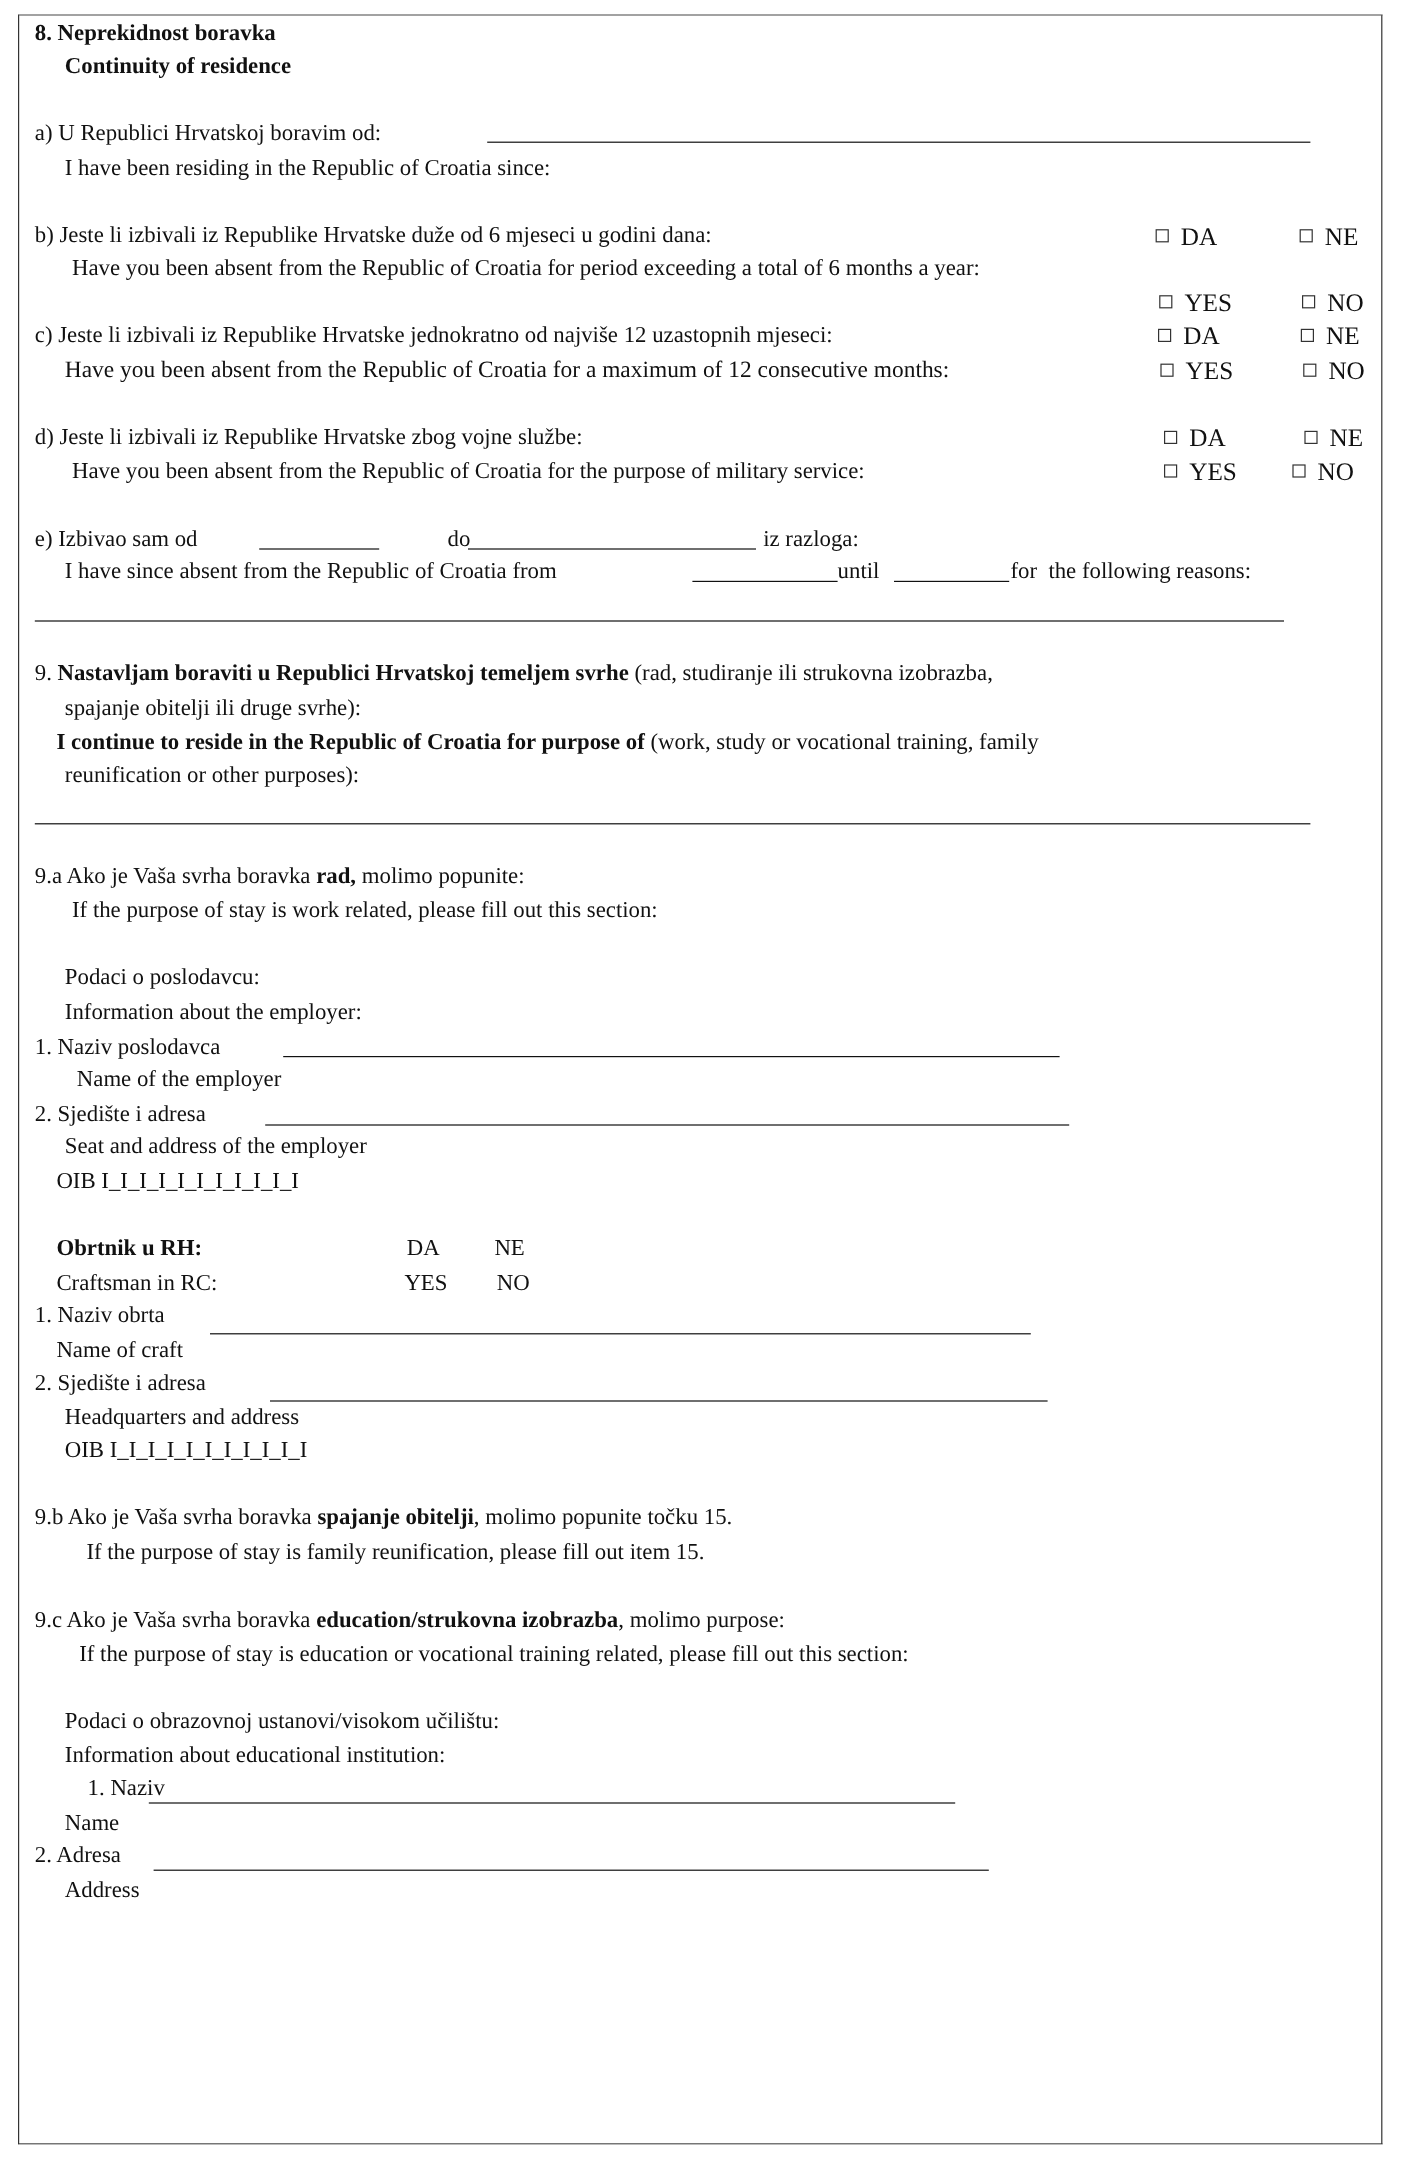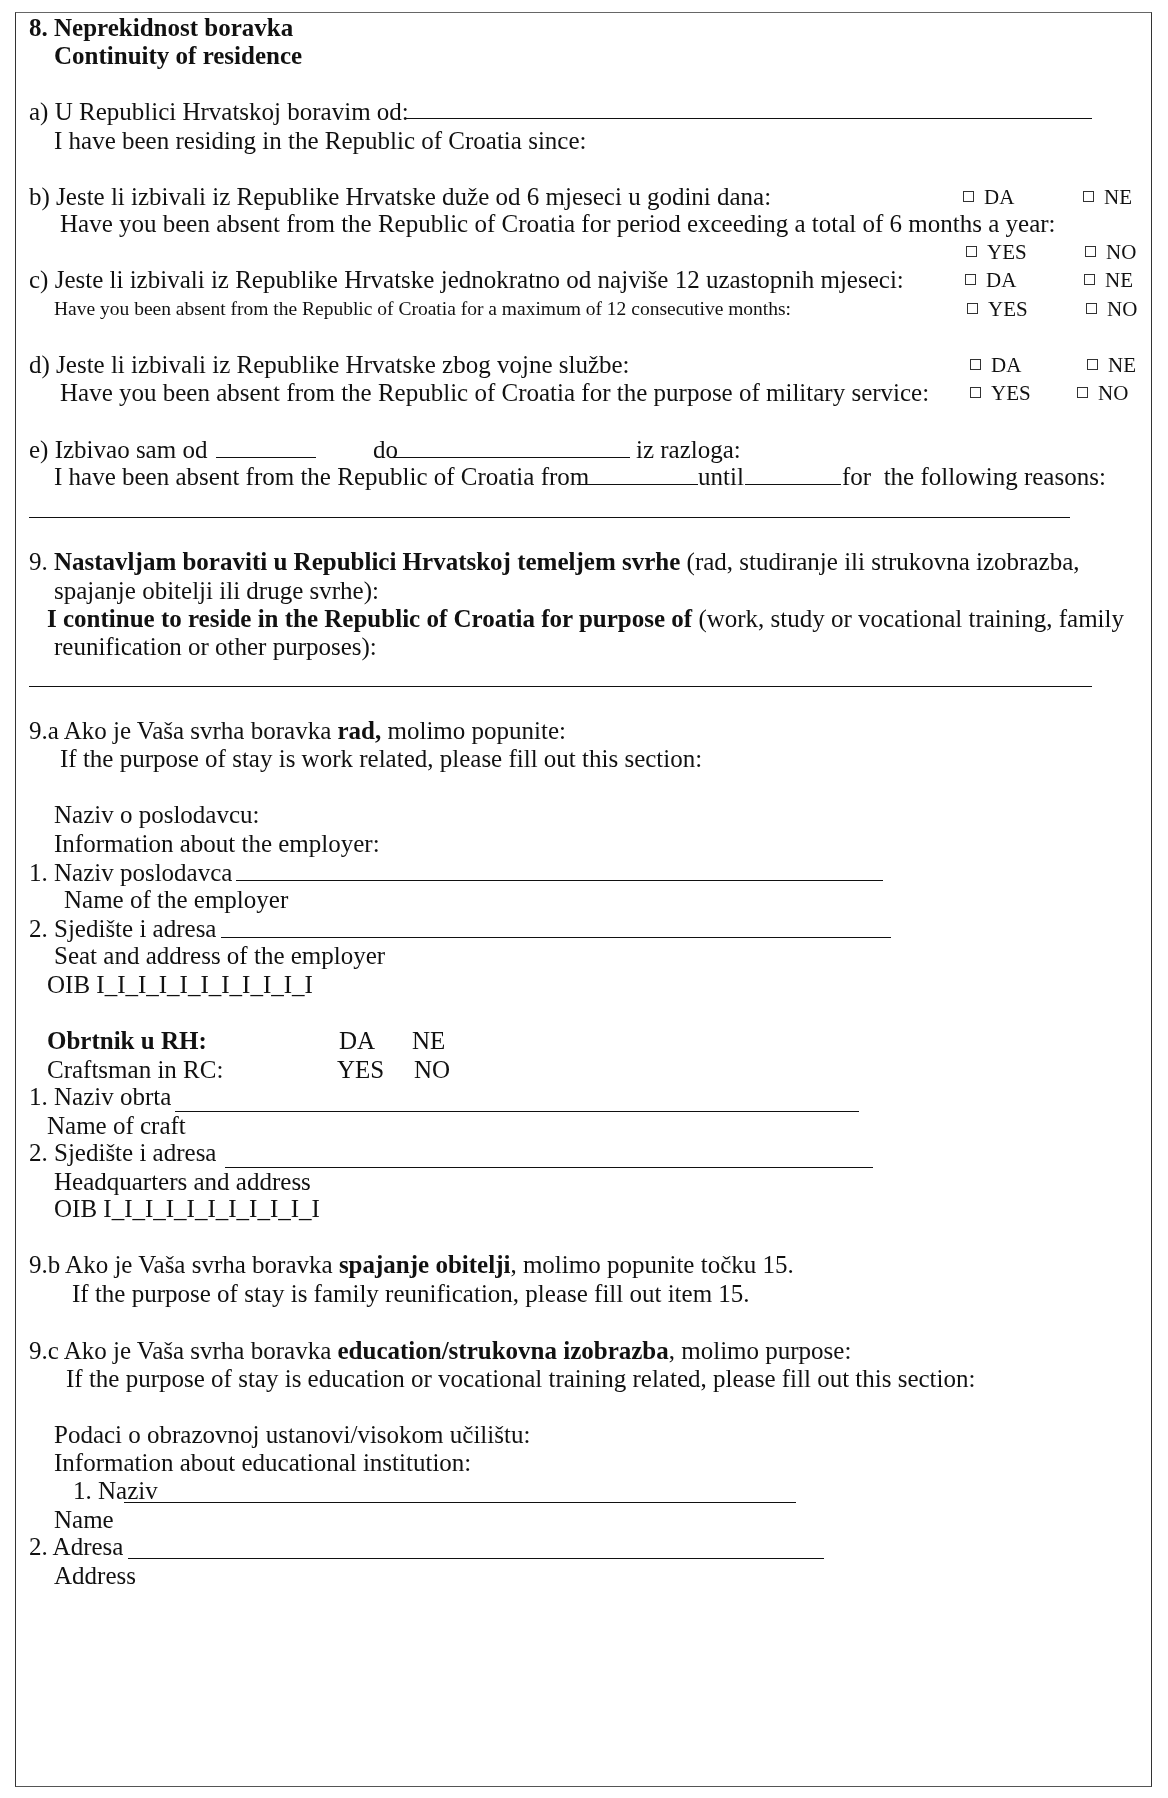--- a/index.html
+++ b/index.html
@@ -1,20 +1,20 @@
 <!DOCTYPE html>
 <html><head>
 <meta charset="utf-8">
 <style>
   html, body { margin: 0; padding: 0; background: #ffffff; }
   body { width: 1168px; height: 1798px; position: relative; overflow: hidden;
          font-family: "Liberation Serif", "DejaVu Serif", serif; color: #111; }
   .frame { position: absolute; left: 15px; top: 12px; width: 1137px; height: 1775px;
            border: 1.5px solid #333; border-top-color: #666; border-bottom-color: #555; box-sizing: border-box; }
-  .ln { position: absolute; white-space: pre; font-size: 25px; line-height: 26px; }
+  .ln { position: absolute; white-space: pre; font-size: 19px; line-height: 26px; }
   .b { font-weight: bold; }
   .fill { position: absolute; height: 0; border-bottom: 1.4px solid #111; }
   .chk { position: absolute; white-space: pre; font-size: 21px; line-height: 26px; }
   .box { display: inline-block; width: 9px; height: 9px; border: 1px solid #333; margin-right: 10px; vertical-align: 2px; }
   .oib { letter-spacing: 0px; text-align: center; }
 </style>
 </head>
 <body>
 
 <div class="frame"></div>
@@ -45,37 +45,37 @@
 <div class="chk" style="left:1087px;top:352px;"><span class="box"></span><span>NE</span></div>
 <div class="ln" style="left:60px;top:380px;">Have you been absent from the Republic of Croatia for the purpose of military service:</div>
 <div class="chk" style="left:970px;top:380px;"><span class="box"></span><span>YES</span></div>
 <div class="chk" style="left:1077px;top:380px;"><span class="box"></span><span>NO</span></div>
 
 <div class="ln" style="left:29px;top:437px;">e) Izbivao sam od</div>
 <div class="fill" style="left:216px;top:457px;width:100px;"></div>
 <div class="ln" style="left:356px;top:437px;margin-left:17px;">do</div>
 <div class="fill" style="left:390px;top:457px;width:240px;"></div>
 <div class="ln" style="left:636px;top:437px;">iz razloga:</div>
-<div class="ln" style="left:54px;top:464px;">I have been absent from the Republic of Croatia from</div>
+<div class="ln" style="left:54px;top:464px;">I have since absent from the Republic of Croatia from</div>
 <div class="fill" style="left:577px;top:484px;width:121px;"></div>
 <div class="ln" style="left:698px;top:464px;">until</div>
 <div class="fill" style="left:745px;top:484px;width:96px;"></div>
 <div class="ln" style="left:842px;top:464px;">for  the following reasons:</div>
 <div class="fill" style="left:29px;top:517px;width:1041px;"></div>
 
 <div class="ln" style="left:29px;top:549px;"><span>9.</span> <span class="b">Nastavljam boraviti u Republici Hrvatskoj temeljem svrhe</span><span> (rad, studiranje ili strukovna izobrazba,</span></div>
 <div class="ln" style="left:54px;top:578px;">spajanje obitelji ili druge svrhe):</div>
 <div class="ln" style="left:47px;top:606px;"><span class="b">I continue to reside in the Republic of Croatia for purpose of</span><span> (work, study or vocational training, family</span></div>
 <div class="ln" style="left:54px;top:634px;">reunification or other purposes):</div>
 <div class="fill" style="left:29px;top:686px;width:1063px;"></div>
 
 <div class="ln" style="left:29px;top:718px;"><span>9.a Ako je Vaša svrha boravka </span><span class="b">rad,</span><span> molimo popunite:</span></div>
 <div class="ln" style="left:60px;top:746px;">If the purpose of stay is work related, please fill out this section:</div>
 
-<div class="ln" style="left:54px;top:802px;">Naziv o poslodavcu:</div>
+<div class="ln" style="left:54px;top:802px;">Podaci o poslodavcu:</div>
 <div class="ln" style="left:54px;top:831px;">Information about the employer:</div>
 <div class="ln" style="left:29px;top:860px;">1. Naziv poslodavca</div>
 <div class="fill" style="left:236px;top:880px;width:647px;"></div>
 <div class="ln" style="left:64px;top:887px;">Name of the employer</div>
 <div class="ln" style="left:29px;top:916px;">2. Sjedište i adresa</div>
 <div class="fill" style="left:221px;top:937px;width:670px;"></div>
 <div class="ln" style="left:54px;top:943px;">Seat and address of the employer</div>
 <div class="ln oib" style="left:47px;top:972px;">OIB I_I_I_I_I_I_I_I_I_I_I</div>
 
 <div class="ln b" style="left:47px;top:1028px;">Obrtnik u RH:</div>

